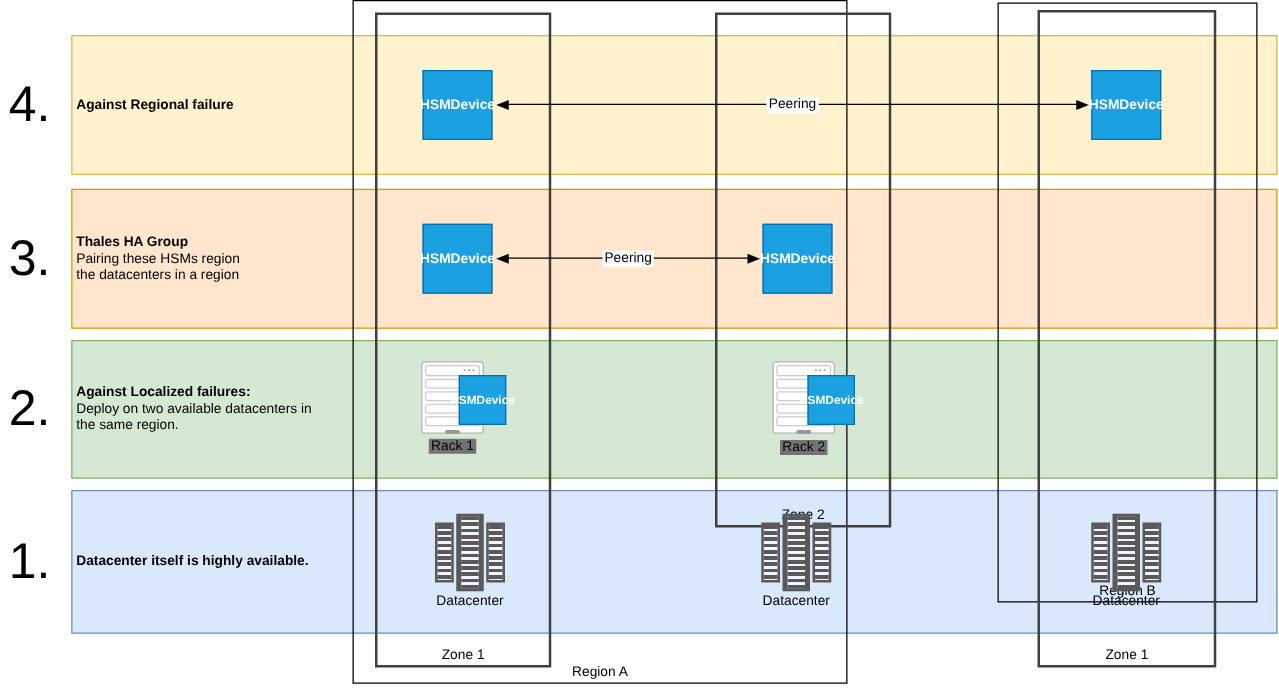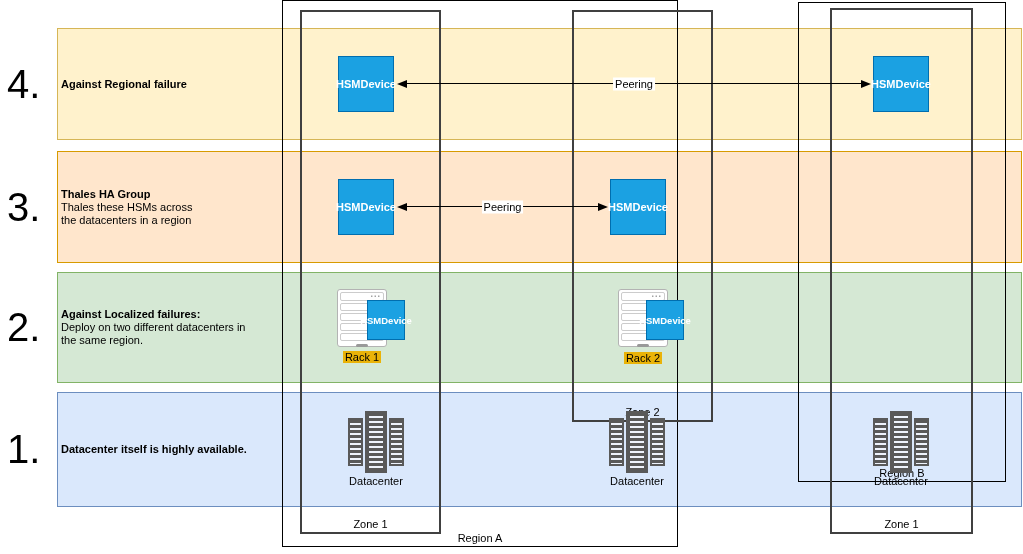--- a/index.html
+++ b/index.html
@@ -65,21 +65,21 @@
   .rack1{left:337px;top:289px;}
   .rack2{left:618px;top:289px;}
   .rack .hdr{position:relative;margin:2px 2px 0 2px;height:9px;box-sizing:border-box;
              border:1px solid #ccc;border-radius:2px;background:#fff;}
   .rack .dots{position:absolute;right:2px;top:-4px;font-size:9px;letter-spacing:1px;
               color:#999;font-weight:bold;}
   .rack .slot{margin:2px 2px 0 2px;height:8px;box-sizing:border-box;
               border:1px solid #ccc;border-radius:2px;background:#fff;}
   .rack .dash{width:12px;height:3px;background:#999;border-radius:2px;margin:3px auto 0;}
   .node-label{position:absolute;text-align:center;font-size:11px;line-height:13px;z-index:6;}
-  .node-label .lab-bg{background:#eab308;padding:0 2px;}
+  .node-label .lab-bg{background:#737373;padding:0 2px;}
   .rack1-label{left:337px;top:351px;width:50px;}
   .rack2-label{left:618px;top:352px;width:50px;}
 
   
   .dc{position:absolute;width:58px;height:62px;display:flex;align-items:center;
       justify-content:center;gap:2px;z-index:3;}
   .dc1{left:347px;top:411px;} .dc2{left:608px;top:411px;} .dc3{left:872px;top:411px;}
   .tower{display:block;box-sizing:border-box;border:2px solid #595959;
          background:repeating-linear-gradient(to bottom,#595959 0 3px,#eef3fc 3px 5px);}
   .tower.side{width:15px;height:48px;}
@@ -94,28 +94,28 @@
 <div class="canvas">
 
   <div class="band b4">
     <div class="band-text">
       <span class="bt-title">Against Regional failure</span>
     </div>
   </div>
   <div class="band b3">
     <div class="band-text">
       <span class="bt-title">Thales HA Group</span>
-      <span class="bt-line">Thales these HSMs across</span>
+      <span class="bt-line">Pairing these HSMs region</span>
       <span class="bt-line">the datacenters in a region</span>
     </div>
   </div>
   <div class="band b2">
     <div class="band-text">
       <span class="bt-title">Against Localized failures:</span>
-      <span class="bt-line">Deploy on two different datacenters in</span>
+      <span class="bt-line">Deploy on two available datacenters in</span>
       <span class="bt-line">the same region.</span>
     </div>
   </div>
   <div class="band b1">
     <div class="band-text">
       <span class="bt-title">Datacenter itself is highly available.</span>
     </div>
   </div>
 
   <div class="rownum n4">4.</div>

